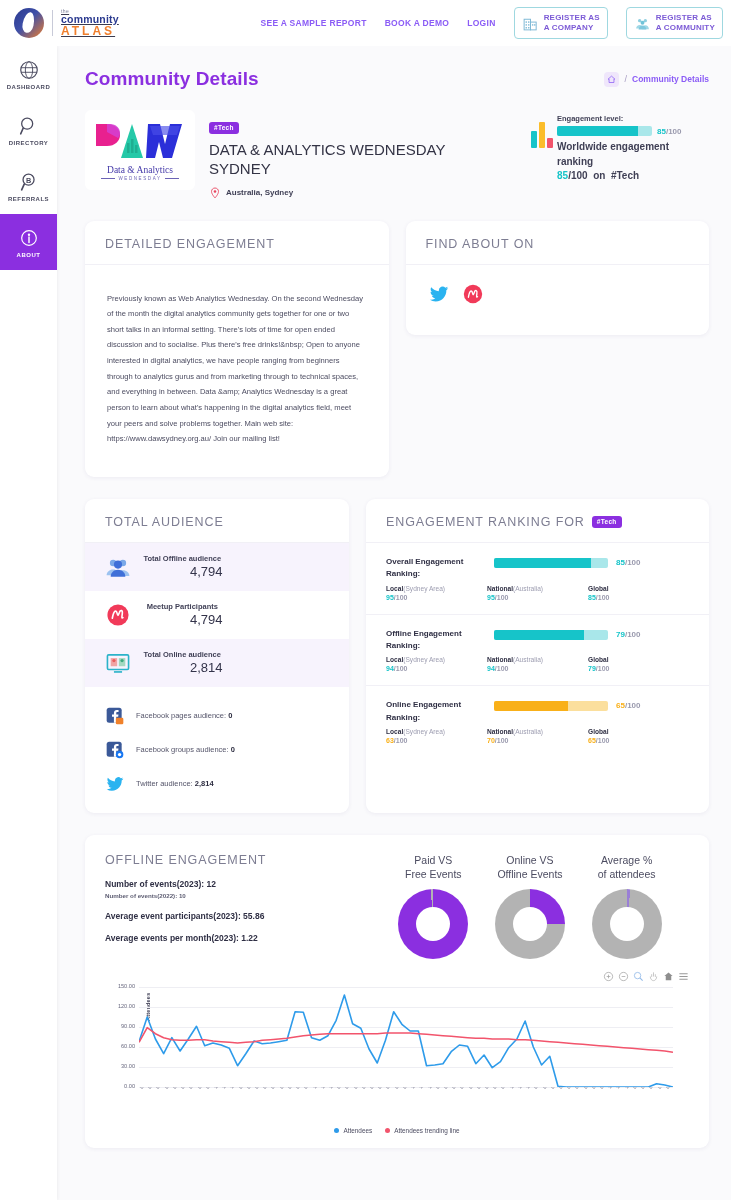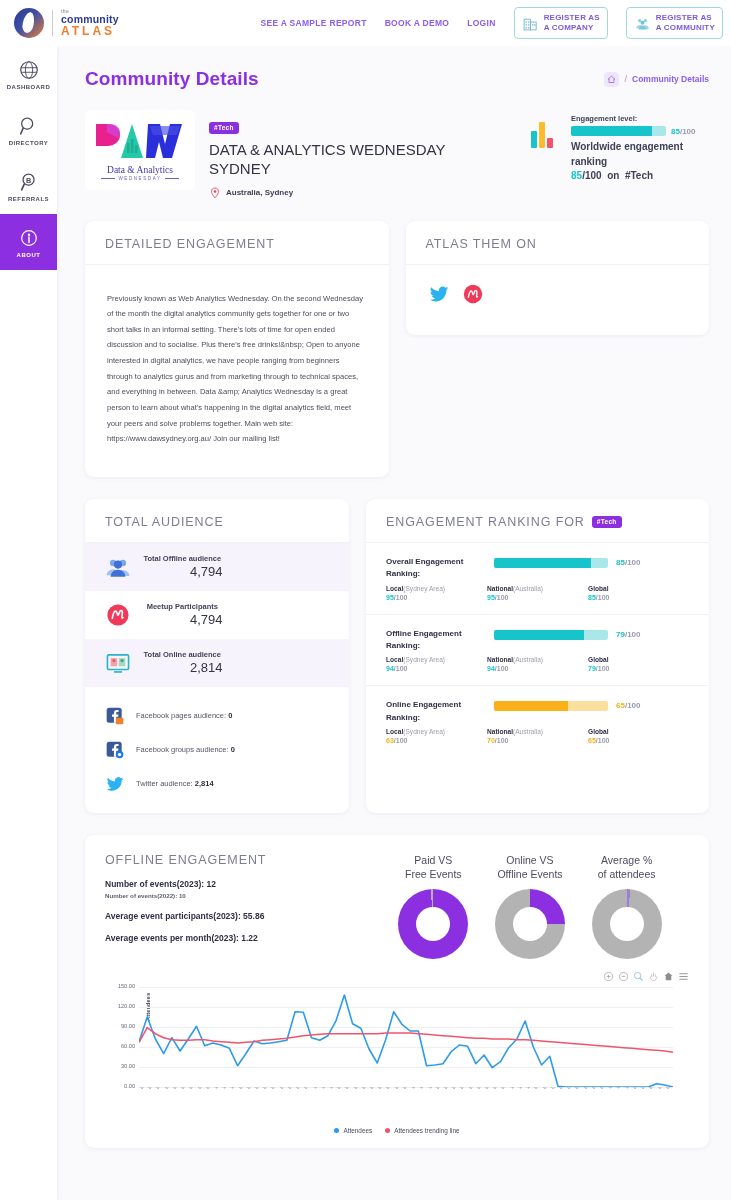--- a/index.html
+++ b/index.html
@@ -22,21 +22,21 @@
     width:30px; height:30px; border-radius:50%;
     background: linear-gradient(135deg,#2b3a8f 0%, #3e4fa8 45%, #f07f2d 100%);
     position:relative; overflow:hidden;
   }
   .brand-mark:after{
     content:""; position:absolute; left:9px; top:4px; width:11px; height:21px;
     border-radius:50% 50% 50% 50%/ 60% 60% 40% 40%;
     background:#ffffff; transform:rotate(12deg);
   }
   .brand-div { width:1px; height:26px; background:#c8cad8; margin:0 8px; }
-  .brand-text { line-height:1; }
+  .brand-text { line-height:1;text-decoration:underline; }
   .brand-the { font-size:5px; color:#7b7f98; letter-spacing:.4px; display:block; }
   .brand-community { font-size:10.5px; color:#2b3a8f; font-weight:700; letter-spacing:.2px; display:block;}
   .brand-atlas { font-size:12px; color:#f07f2d; font-weight:700; letter-spacing:3px; display:block; }
 
   .topnav { margin-left:auto; display:flex; align-items:center; gap:18px; margin-right:8px; }
   .topnav a {
     font-size:8.5px; color:#8b5cf6; text-decoration:none; letter-spacing:.3px;
     font-weight:600; white-space:nowrap;
   }
   .reg-btn {
@@ -84,21 +84,21 @@
 
   .hero-mid { margin-left:14px; padding-top:6px; flex:1; }
   .tag {
     display:inline-block; background:#8b2fe0; color:#fff; font-size:6.5px;
     font-weight:700; border-radius:3px; padding:2.5px 5px; letter-spacing:.3px;
   }
   .comm-name { font-size:15px; color:#333345; margin-top:7px; line-height:1.25; max-width:300px; }
   .loc { display:flex; align-items:center; gap:5px; margin-top:8px; }
   .loc-txt { font-size:8px; color:#3f3f55; font-weight:600; }
 
-  .eng-box { width:178px; display:flex; gap:18px; padding-top:4px; }
+  .eng-box { width:178px; display:flex; gap:4px; padding-top:4px; }
   .eng-bars { display:flex; align-items:flex-end; gap:2px; height:28px; margin-top:6px;}
   .eb { width:6px; border-radius:1px; }
   .eng-info { flex:1; }
   .eng-lab { font-size:7.5px; color:#3f3f55; font-weight:700; }
   .meter-row { display:flex; align-items:center; gap:5px; margin-top:3px; }
   .meter { width:95px; height:10px; border-radius:2px; background:#a9e7ea; overflow:hidden; }
   .meter > i { display:block; height:100%; background:#16c4c9; }
   .meter-val { font-size:8px; font-weight:700; color:#9a9aae; white-space:nowrap; }
   .meter-val b { color:#16c4c9; font-weight:700; }
   .eng-sub { font-size:10px; color:#3f3f55; font-weight:700; margin-top:4px; line-height:1.45; }
@@ -343,21 +343,21 @@
             <div class="card-title">DETAILED ENGAGEMENT</div>
           </div>
         <div class="desc-body">
             <p>Previously known as Web Analytics Wednesday. On the second Wednesday of the month the digital analytics community gets together for one or two short talks in an informal setting. There's lots of time for open ended discussion and to socialise. Plus there's free drinks!&amp;nbsp; Open to anyone interested in digital analytics, we have people ranging from beginners through to analytics gurus and from marketing through to technical spaces, and everything in between. Data &amp;amp; Analytics Wednesday is a great person to learn about what's happening in the digital analytics field, meet your peers and solve problems together. Main web site: https://www.dawsydney.org.au/ Join our mailing list!</p>
           </div>
       </div>
 
       <div class="col">
         <div class="card">
           <div class="card-head">
-              <div class="card-title">ATLAS THEM ON</div>
+              <div class="card-title">FIND ABOUT ON</div>
             </div>
           <div class="find-body">
             <svg width="22" height="22" viewBox="0 0 24 24">
               <path d="M22 5.8c-.7.3-1.5.5-2.3.6.8-.5 1.5-1.3 1.8-2.3-.8.5-1.7.8-2.6 1A4.1 4.1 0 0 0 11.8 8c0 .3 0 .6.1.9-3.4-.2-6.4-1.8-8.4-4.3-.4.6-.6 1.3-.6 2.1 0 1.4.7 2.7 1.8 3.4-.7 0-1.3-.2-1.9-.5v.1c0 2 1.4 3.6 3.3 4-.3.1-.7.2-1.1.2-.3 0-.5 0-.8-.1.5 1.6 2 2.8 3.8 2.8A8.3 8.3 0 0 1 2 18.3a11.7 11.7 0 0 0 6.3 1.8c7.5 0 11.7-6.3 11.7-11.7v-.5c.8-.6 1.5-1.3 2-2.1z" fill="#2ab3f0"></path>
             </svg>
             <svg width="22" height="22" viewBox="0 0 24 24">
               <circle cx="12" cy="12" r="10" fill="#f13a59"></circle>
               <path d="M7 15.5c.6-3.4 1.4-6 2.5-6.6.9-.5 1.5.3 1.7 1.3.3 1.3.6 2.6 1 2.6.5 0 .9-1.6 1.4-3 .4-1.1 1-1.9 1.9-1.5.9.4 1 1.8.7 3.6-.2 1.3-.5 2.6-.2 3.1.2.3.6.2.9 0" fill="none" stroke="#fff" stroke-width="1.5" stroke-linecap="round"></path>
             </svg>
           </div>

